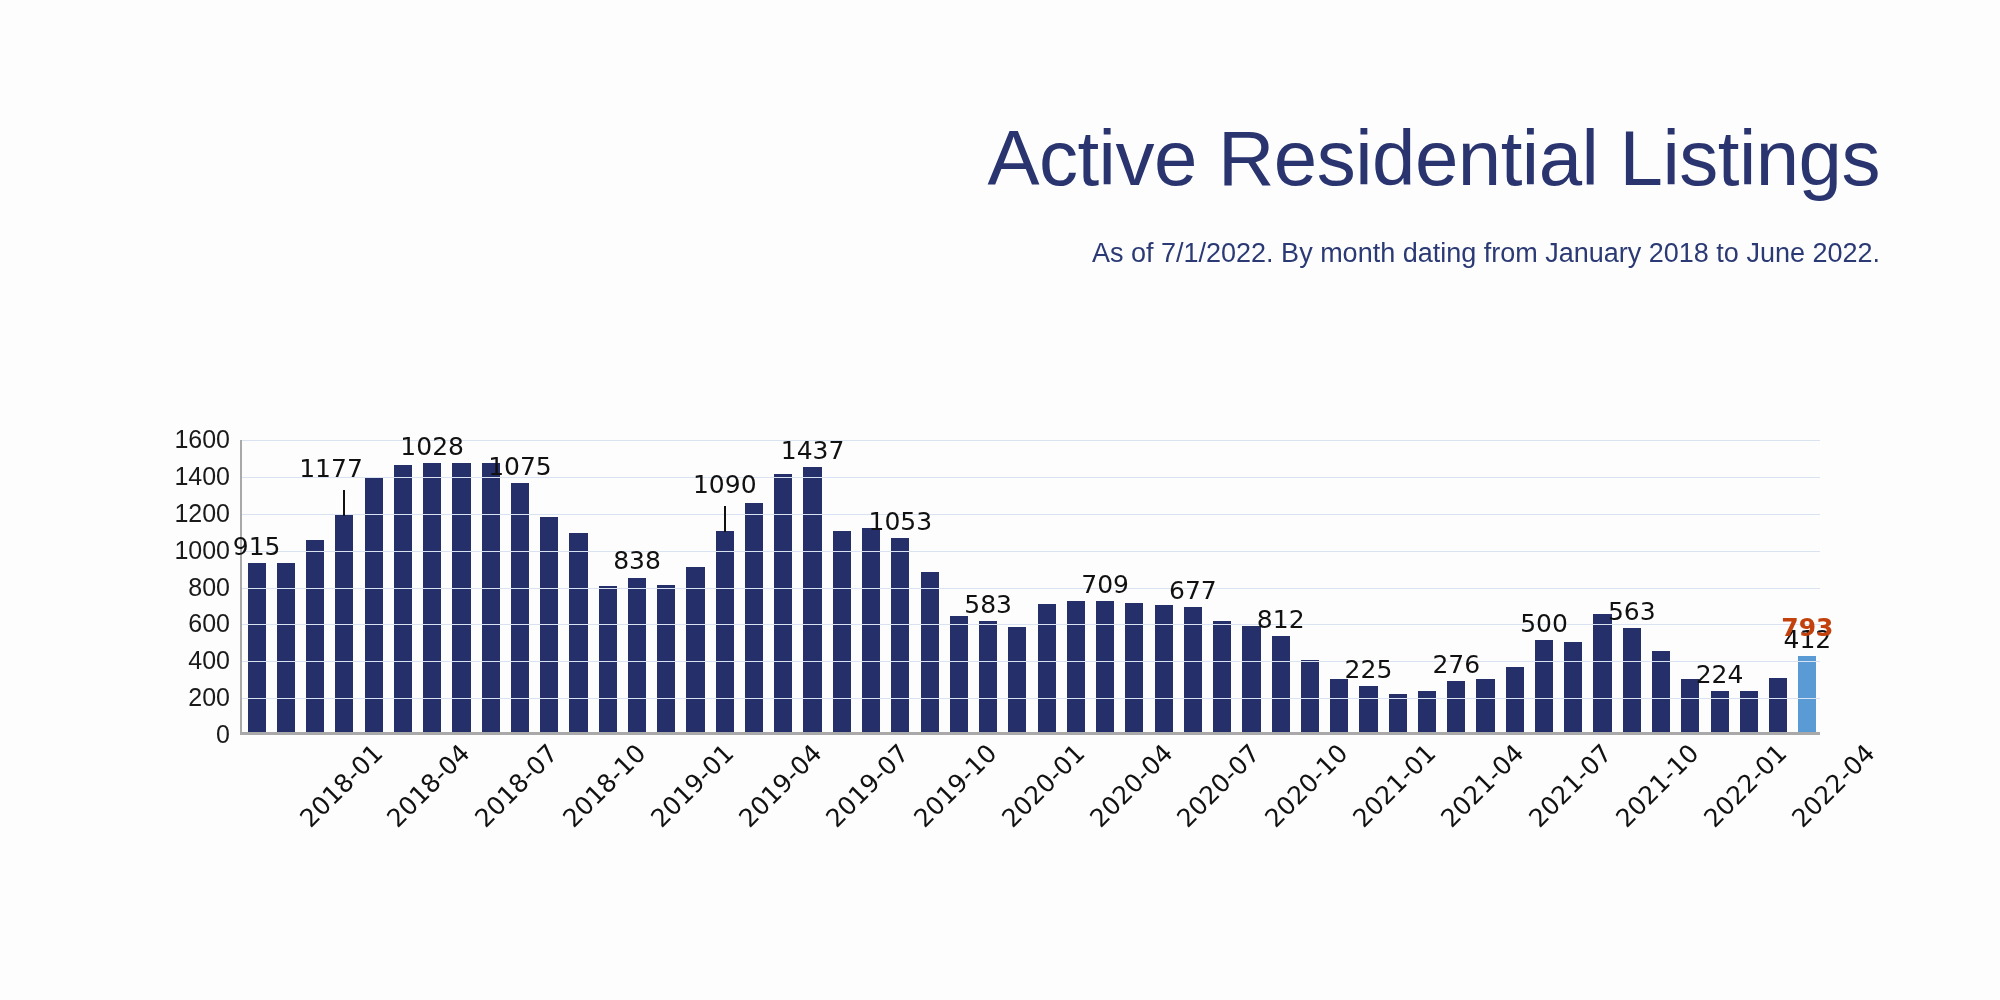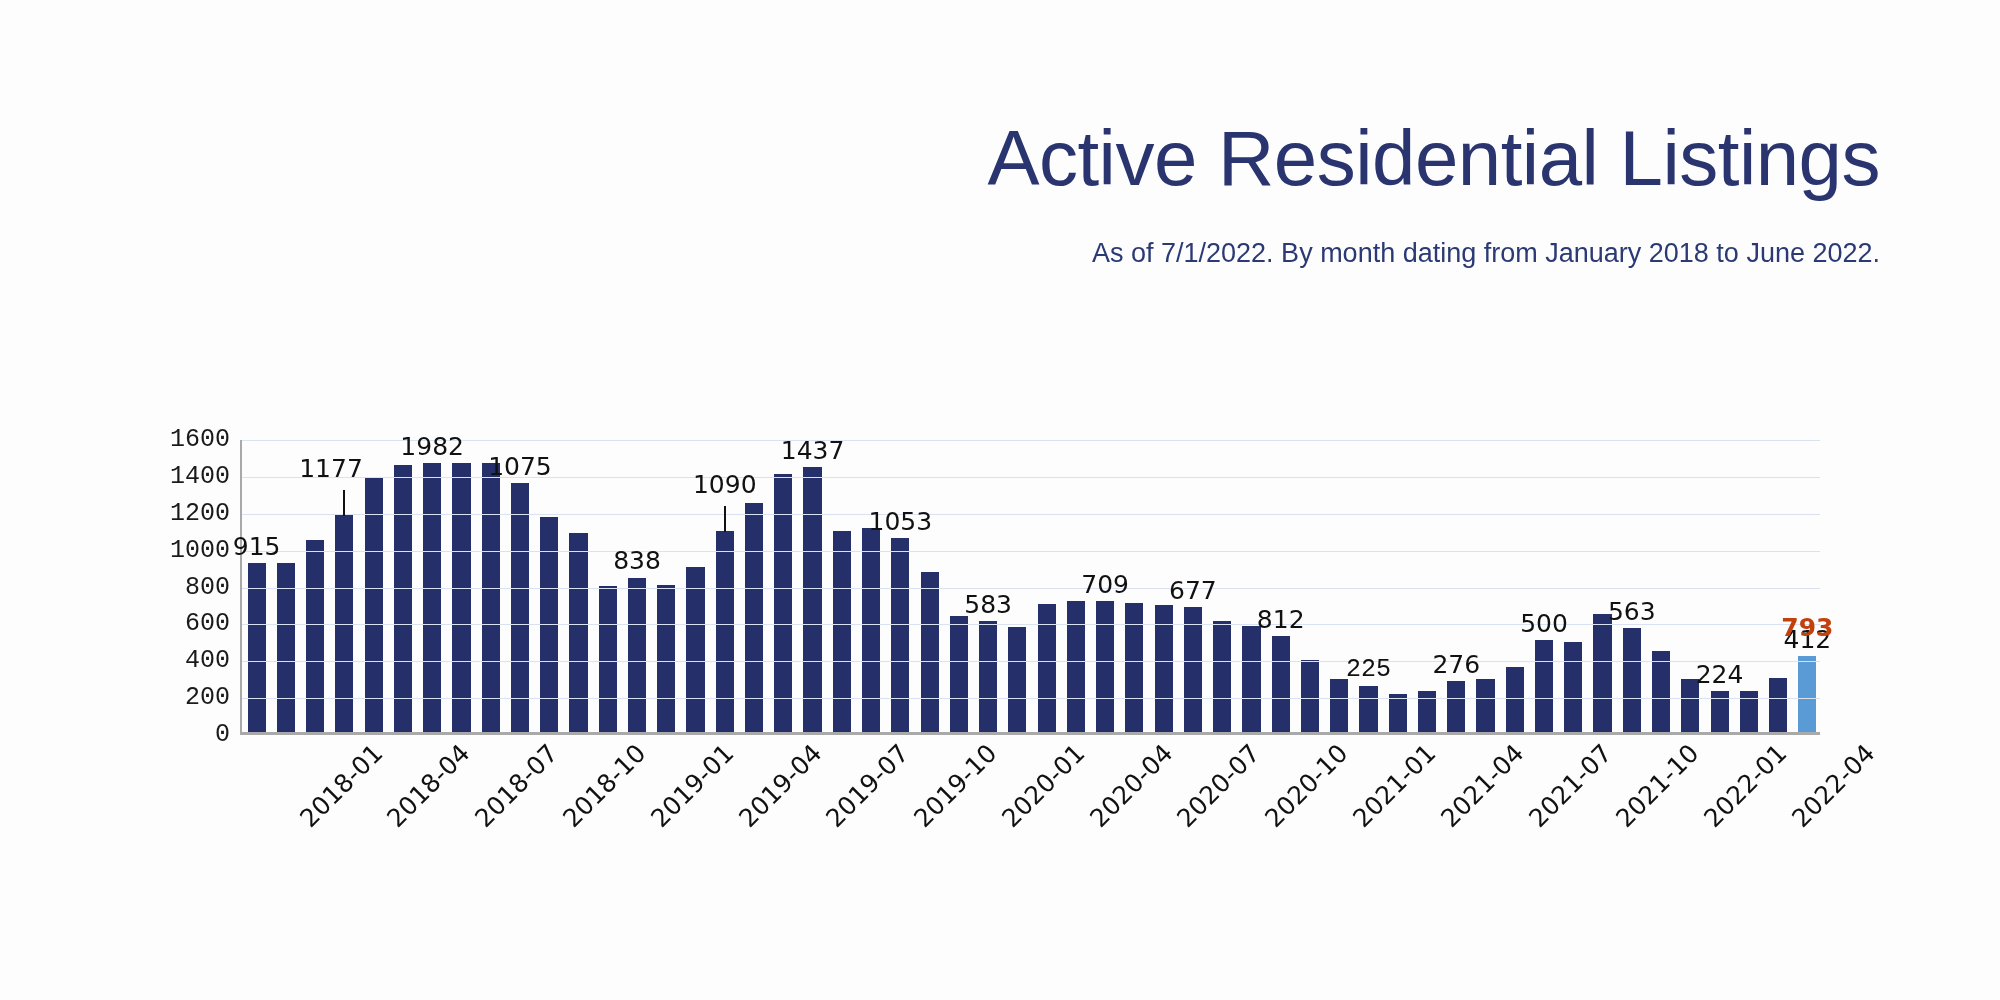--- a/index.html
+++ b/index.html
@@ -47,21 +47,21 @@
     position:absolute;left:0;width:100%;height:1px;
     background:#d9e2f0;
   }
 
   
   .ylab{
     position:absolute;right:0;width:112px;
     text-align:right;
     font-size:25px;line-height:25px;
     color:#1a1a1a;
-    font-family:Liberation Mono, monospace;
+    font-family:Liberation Sans, sans-serif;
   }
   .yaxis{position:absolute;left:110px;top:440px;width:120px;height:295px;}
 
   
   .bars{position:absolute;left:0;top:0;width:100%;height:100%;}
   .bar{
     position:absolute;bottom:0;
     background:#25306a;
   }
   .bar.hl{background:#5b9bd5;}
@@ -175,32 +175,32 @@
         <div class="gridline" style="top: 221.25px;"></div>
         <div class="gridline" style="top: 184.375px;"></div>
         <div class="gridline" style="top: 147.5px;"></div>
         <div class="gridline" style="top: 110.625px;"></div>
         <div class="gridline" style="top: 73.75px;"></div>
         <div class="gridline" style="top: 36.875px;"></div>
         <div class="gridline" style="top: 0px;"></div>
         <div class="vlabel" style="width: 140px; left: -55.3704px; top: 94.2969px;">915</div>
         <div class="leader" style="left: 101.407px; top: 49.9906px; height: 26px;"></div>
         <div class="vlabel" style="width: 140px; left: 19px; top: 15.9906px;">1177</div>
-        <div class="vlabel" style="width: 140px; left: 120.185px; top: -5.63437px;">1982</div>
+        <div class="vlabel" style="width: 140px; left: 120.185px; top: -5.63437px;">1028</div>
         <div class="vlabel" style="width: 140px; left: 207.963px; top: 14.2781px;">1075</div>
         <div class="vlabel" style="width: 140px; left: 325px; top: 108.494px;">838</div>
         <div class="leader" style="left: 481.778px; top: 66.0312px; height: 26px;"></div>
         <div class="vlabel" style="width: 140px; left: 412.778px; top: 32.0312px;">1090</div>
         <div class="vlabel" style="width: 140px; left: 500.556px; top: -1.94687px;">1437</div>
         <div class="vlabel" style="width: 140px; left: 588.333px; top: 68.8531px;">1053</div>
         <div class="vlabel" style="width: 140px; left: 676.111px; top: 152.375px;">583</div>
         <div class="vlabel" style="width: 140px; left: 793.148px; top: 132.278px;">709</div>
         <div class="vlabel" style="width: 140px; left: 880.926px; top: 138.178px;">677</div>
         <div class="vlabel" style="width: 140px; left: 968.704px; top: 166.941px;">812</div>
-        <div class="vlabel" style="width: 140px; left: 1056.48px; top: 216.906px; font-family: Liberation Mono, monospace;">225</div>
+        <div class="vlabel" style="width: 140px; left: 1056.48px; top: 216.906px;">225</div>
         <div class="vlabel" style="width: 140px; left: 1144.26px; top: 212.113px;">276</div>
         <div class="vlabel" style="width: 140px; left: 1232.04px; top: 170.812px;">500</div>
         <div class="vlabel" style="width: 140px; left: 1319.81px; top: 159.197px;">563</div>
         <div class="vlabel" style="width: 140px; left: 1407.59px; top: 221.7px;">224</div>
         <div class="vlabel" style="width: 140px; left: 1495.37px; top: 187.037px;">412</div>
         <div class="vlabel bold" style="width: 140px; left: 1495.37px; top: 175.037px;">793</div>
       </div>
     <div class="xlabels" id="xlabels">
         <div class="xlab" style="left: 24.6296px;">2018-01</div>
         <div class="xlab" style="left: 112.407px;">2018-04</div>

